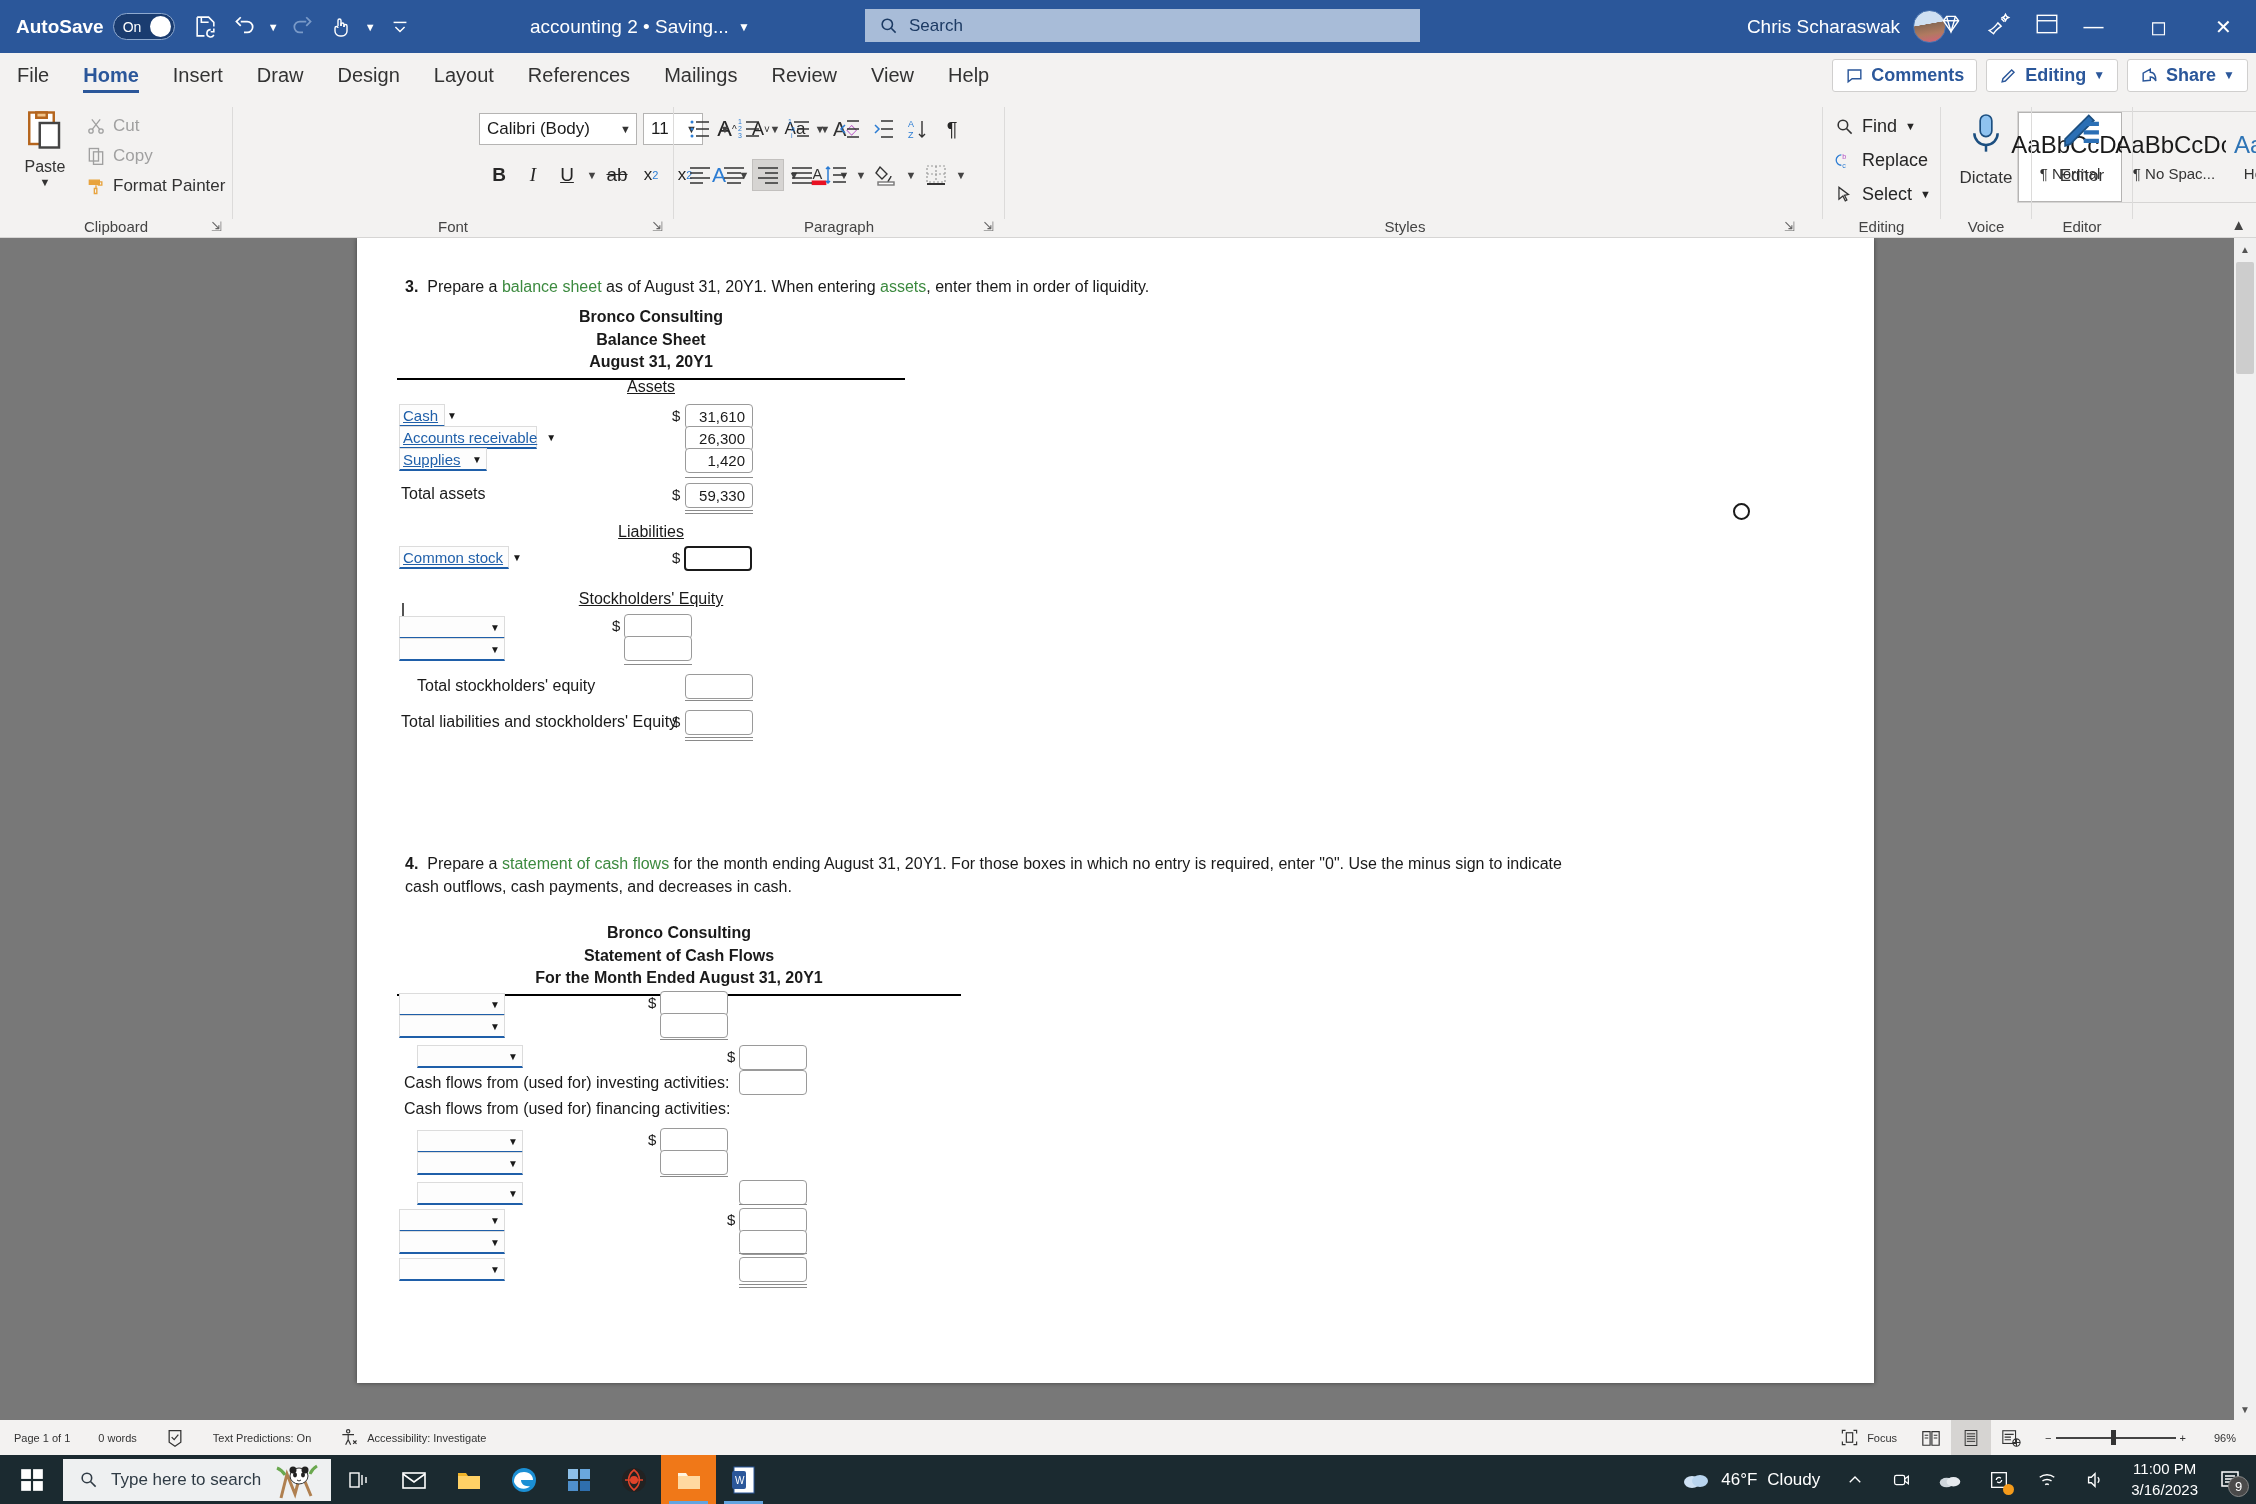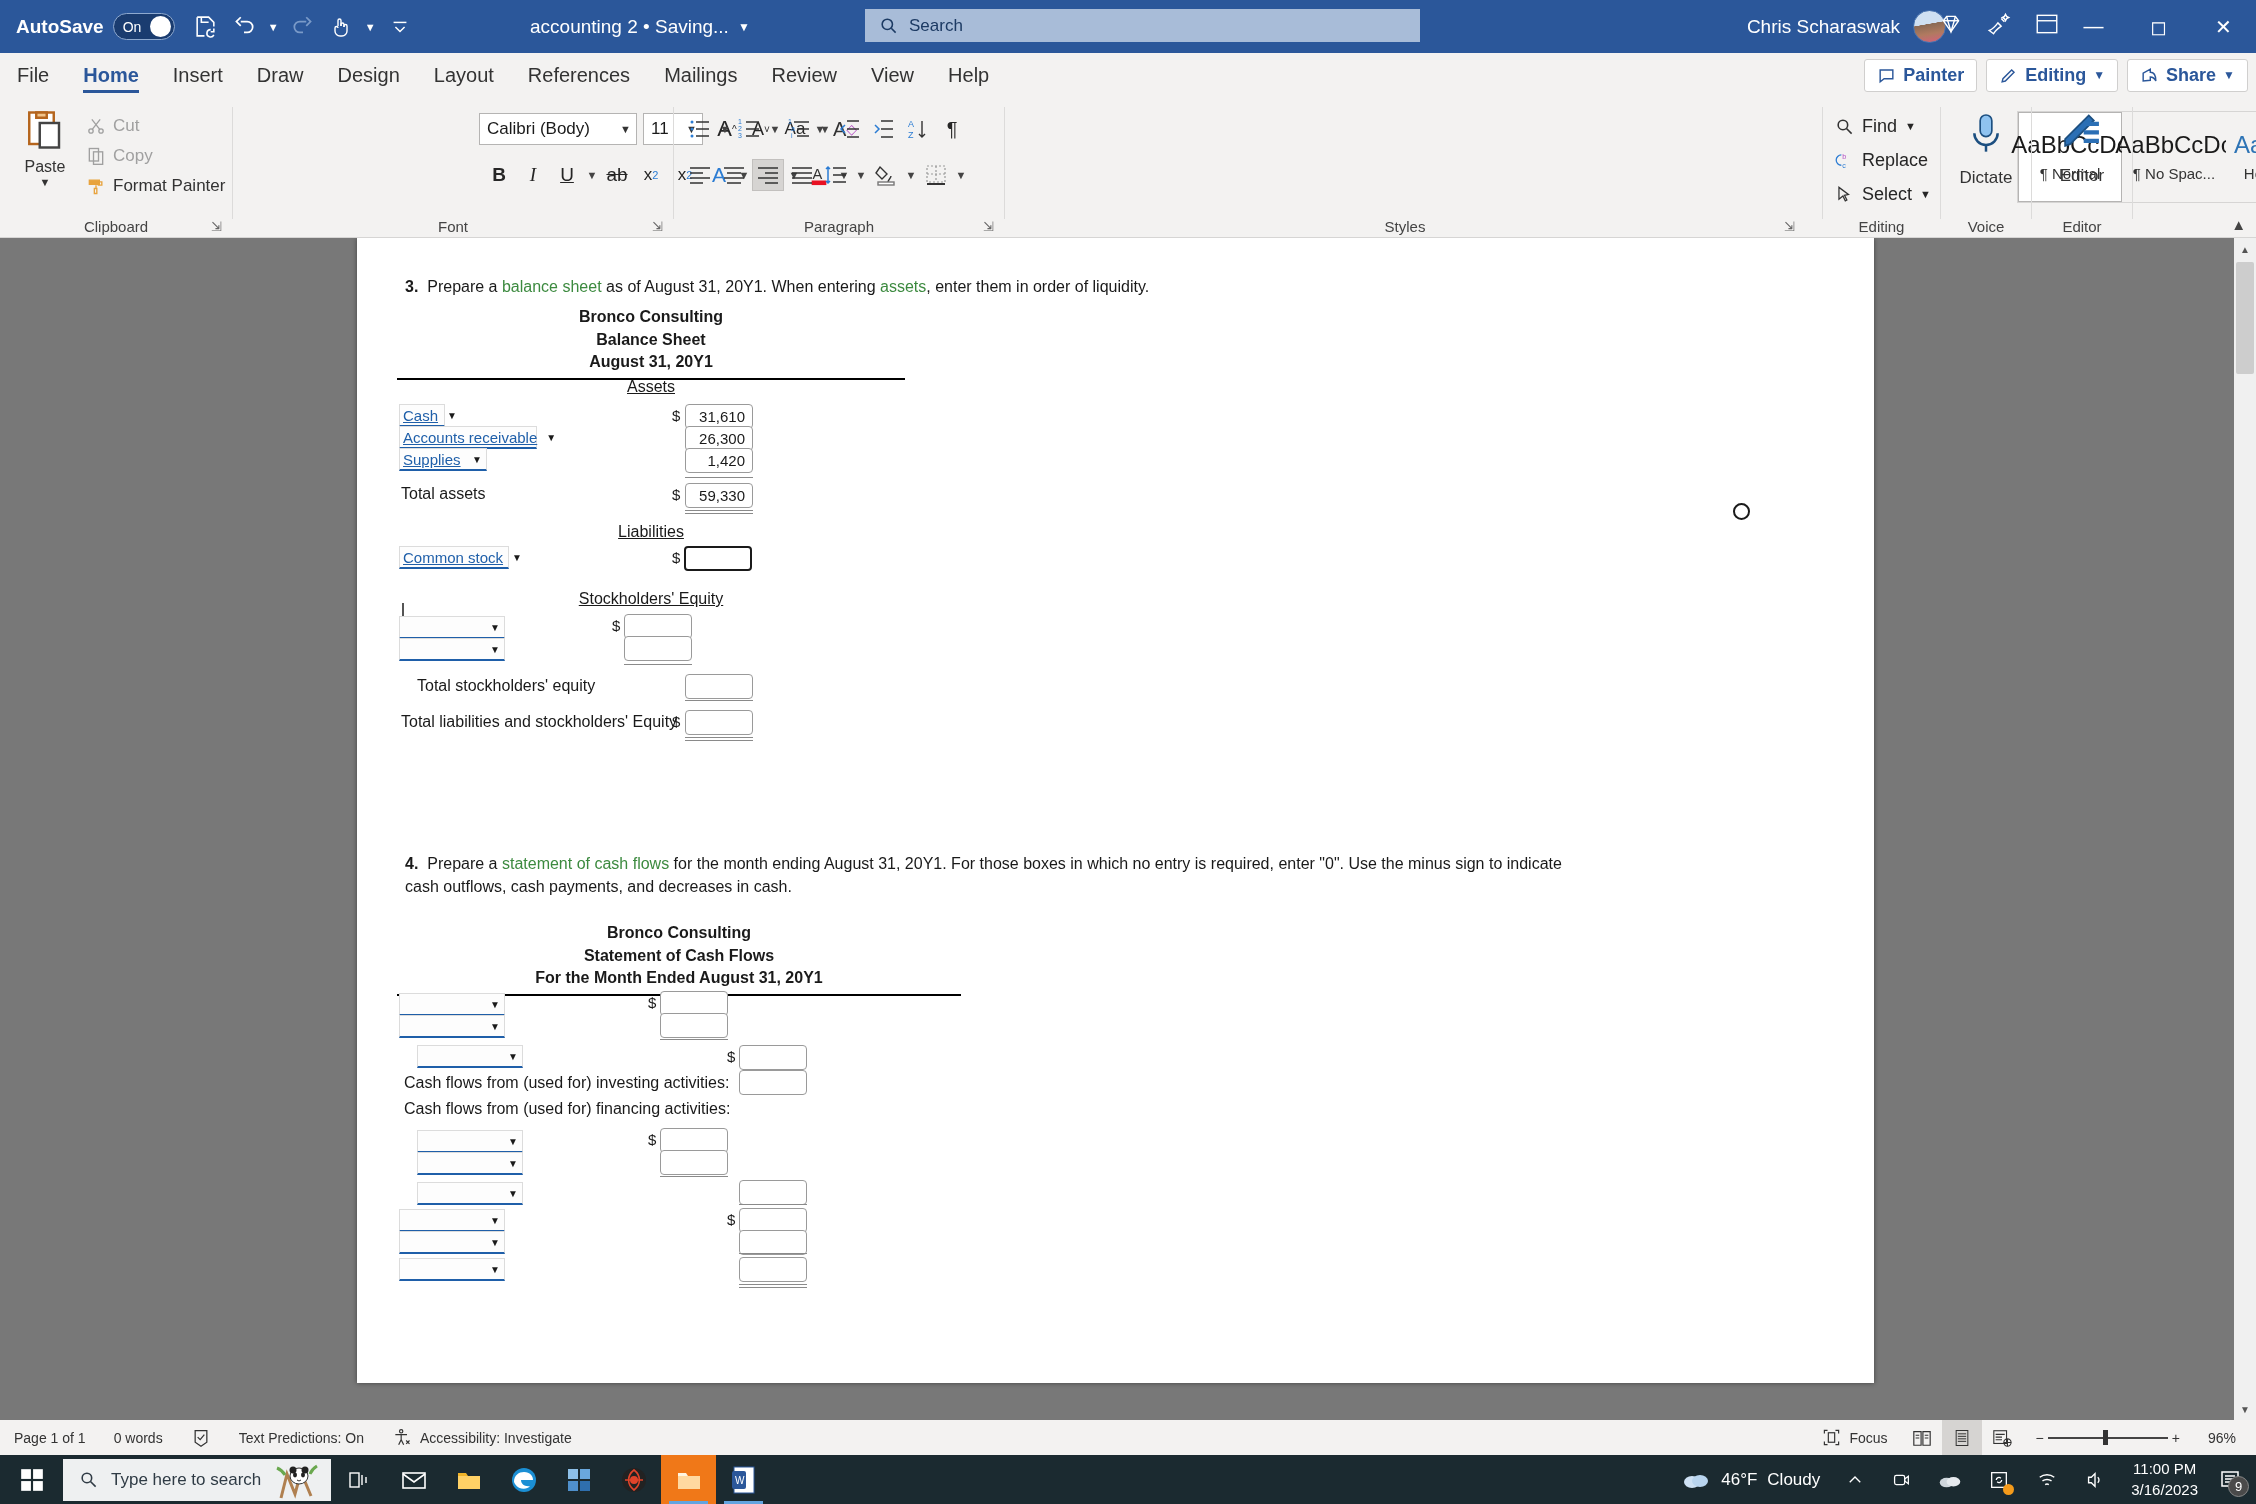--- a/index.html
+++ b/index.html
@@ -165,21 +165,21 @@
   .uline1{border-top:1px solid #8a8a8a;}
   .dbl{border-top:1px solid #8a8a8a;border-bottom:1px solid #8a8a8a;height:4px;}
   .cursor-ring{
     position:absolute;width:17px;height:17px;border:2px solid #1a1a1a;border-radius:50%;
   }
   .caret-mark{position:absolute;width:2px;height:17px;background:#555;}
 
   
   .statusbar{
     position:absolute;left:0;top:1420px;width:2256px;height:35px;background:#f3f2f1;
-    display:flex;align-items:center;font-size:14px;color:#333;
+    display:flex;align-items:center;font-size:11px;color:#333;
   }
   .sb-item{display:flex;align-items:center;gap:8px;padding:0 14px;height:35px;}
   .sb-right{position:absolute;right:6px;top:0;height:35px;display:flex;align-items:center;}
   .zoom-slider{position:relative;width:120px;height:35px;display:flex;align-items:center;}
   .zoom-line{width:120px;height:2px;background:#444;}
   .zoom-knob{position:absolute;left:55px;width:5px;height:15px;background:#333;}
   .vw-btn{width:40px;height:35px;display:flex;align-items:center;justify-content:center;}
   .vw-btn.sel{background:#d6d4d2;}
 
   
@@ -347,21 +347,21 @@
   <div class="rtab">
       <span>Help</span>
     </div>
 </div>
 
 <div class="ribbon-right">
   <div class="rr-btn">
     <svg width="19" height="19" viewBox="0 0 24 24" fill="none" stroke="#2b579a" stroke-width="1.8">
       <path d="M4 5h16v11H9l-5 4z"></path>
     </svg>
-    <span>Painter</span>
+    <span>Comments</span>
   </div>
   <div class="rr-btn">
     <svg width="19" height="19" viewBox="0 0 24 24" fill="none" stroke="#2b579a" stroke-width="1.8">
       <path d="M4 20l4-1 11-11-3-3L5 16z"></path>
     </svg>
     <span>Editing</span>
     <span style="font-size:12px">▼</span>
   </div>
   <div class="rr-btn">
     <svg width="19" height="19" viewBox="0 0 24 24" fill="none" stroke="#2b579a" stroke-width="1.8">

